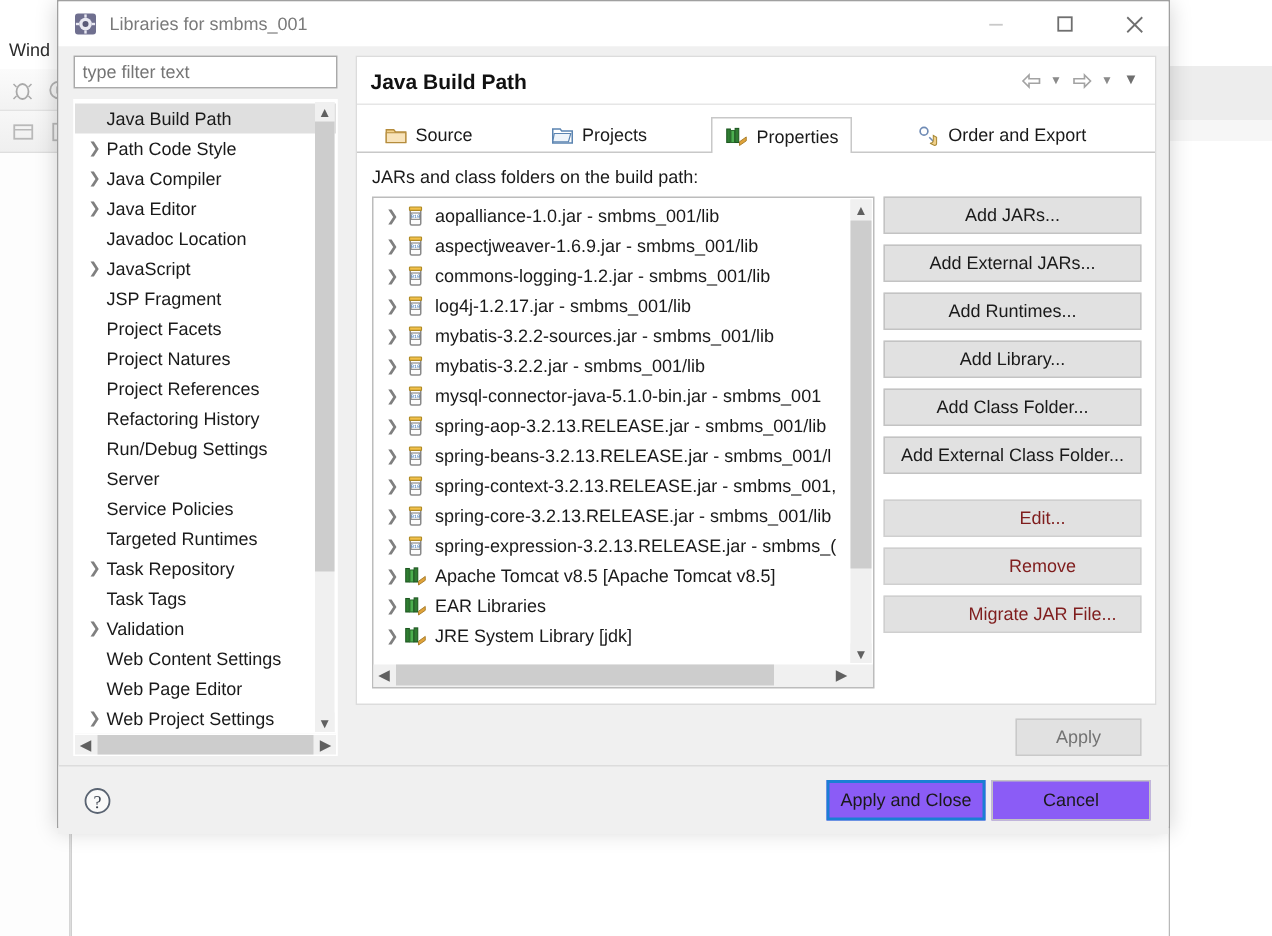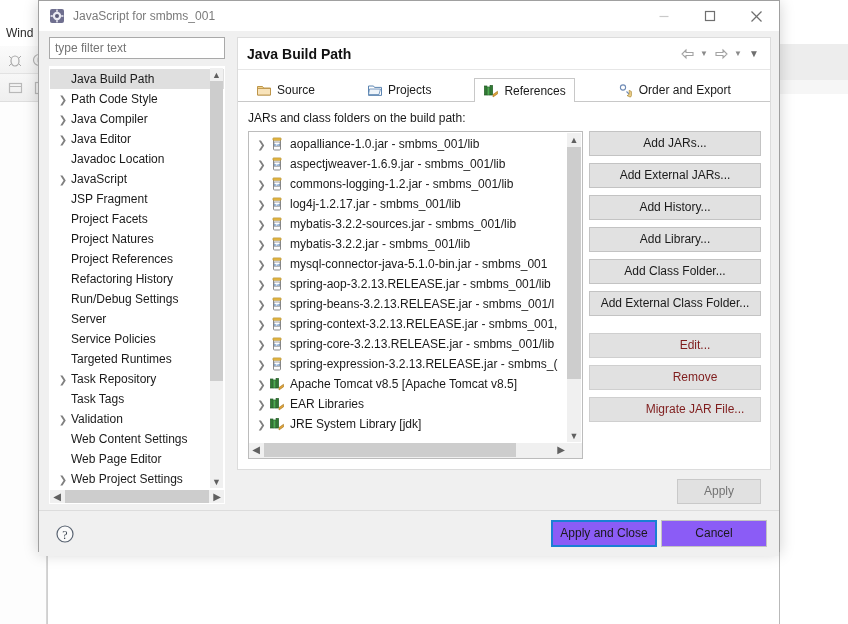--- a/index.html
+++ b/index.html
@@ -310,21 +310,21 @@
         <circle cx="8" cy="8" r="4.2" fill="#e9e9f2"></circle>
         <circle cx="8" cy="8" r="2" fill="#5a5a78"></circle>
         <g fill="#e9e9f2">
             <rect x="7.2" y="1.6" width="1.6" height="2.2"></rect>
             <rect x="7.2" y="12.2" width="1.6" height="2.2"></rect>
             <rect x="1.6" y="7.2" width="2.2" height="1.6"></rect>
             <rect x="12.2" y="7.2" width="2.2" height="1.6"></rect>
           </g>
       </svg>
     </span>
-    <span id="title-text">JavaScript for smbms_001</span>
+    <span id="title-text">Libraries for smbms_001</span>
 
     <span class="winbtn">
       <svg width="12" height="12" viewBox="0 0 12 12">
           <line x1="1.5" y1="6.5" x2="10.5" y2="6.5" stroke="#c9c9c9" stroke-width="1.2"></line>
         </svg>
     </span>
     <span class="winbtn">
       <svg width="12" height="12" viewBox="0 0 12 12">
           <rect x="1.5" y="1.5" width="9" height="9" fill="none" stroke="#6f6f6f" stroke-width="1.2"></rect>
         </svg>
@@ -482,21 +482,21 @@
                   </svg></span>
                 <span>Projects</span>
               </div>
               <div class="tab active">
                 <span class="tab-ico"><svg width="16" height="16" viewBox="0 0 16 16">
                     <rect x="1.5" y="3" width="2.4" height="9" fill="#2f7d32" stroke="#1d5720" stroke-width="0.7"></rect>
                     <rect x="4.3" y="4" width="2.4" height="8" fill="#4caf50" stroke="#2b6e2e" stroke-width="0.7"></rect>
                     <rect x="7.1" y="2.6" width="2.4" height="9.4" fill="#2f7d32" stroke="#1d5720" stroke-width="0.7"></rect>
                     <path d="M10 11.5l4.5-3.2v2.6L10 14z" fill="#e0a33a" stroke="#a3761f" stroke-width="0.6"></path>
                   </svg></span>
-                <span>References</span>
+                <span>Properties</span>
               </div>
               <div class="tab">
                 <span class="tab-ico"><svg width="16" height="16" viewBox="0 0 16 16">
                     <circle cx="5" cy="5.5" r="2.6" fill="none" stroke="#6f8bb5" stroke-width="1.1"></circle>
                     <path d="M8.5 9.5l3 3" stroke="#6f8bb5" stroke-width="1.1"></path>
                     <path d="M9 13.5c1.5 0 2.2-1 2.2-2.2v-3l2.2 1.2v4.2c0 .8-.6 1.3-1.4 1.3z" fill="#f0cf8a" stroke="#a98b38" stroke-width="0.7"></path>
                   </svg></span>
                 <span>Order and Export</span>
               </div>
             </div>
@@ -667,21 +667,21 @@
                 <div class="hsb-arrow" style="left:0">◀</div>
                 <div id="jar-hsb-thumb" style="left:15px;width:252px"></div>
                 <div class="hsb-arrow" style="right:14px">▶</div>
               </div>
             </div>
 
             <div id="btn-col">
 
             <div class="sbtn">Add JARs...</div>
                 <div class="sbtn">Add External JARs...</div>
-                <div class="sbtn">Add History...</div>
+                <div class="sbtn">Add Runtimes...</div>
                 <div class="sbtn">Add Library...</div>
                 <div class="sbtn">Add Class Folder...</div>
                 <div class="sbtn">Add External Class Folder...</div>
                 <div class="sbtn disabled spacer-top">Edit...</div>
                 <div class="sbtn disabled">Remove</div>
                 <div class="sbtn disabled">Migrate JAR File...</div>
               </div>
           </div>
         </div>
 

